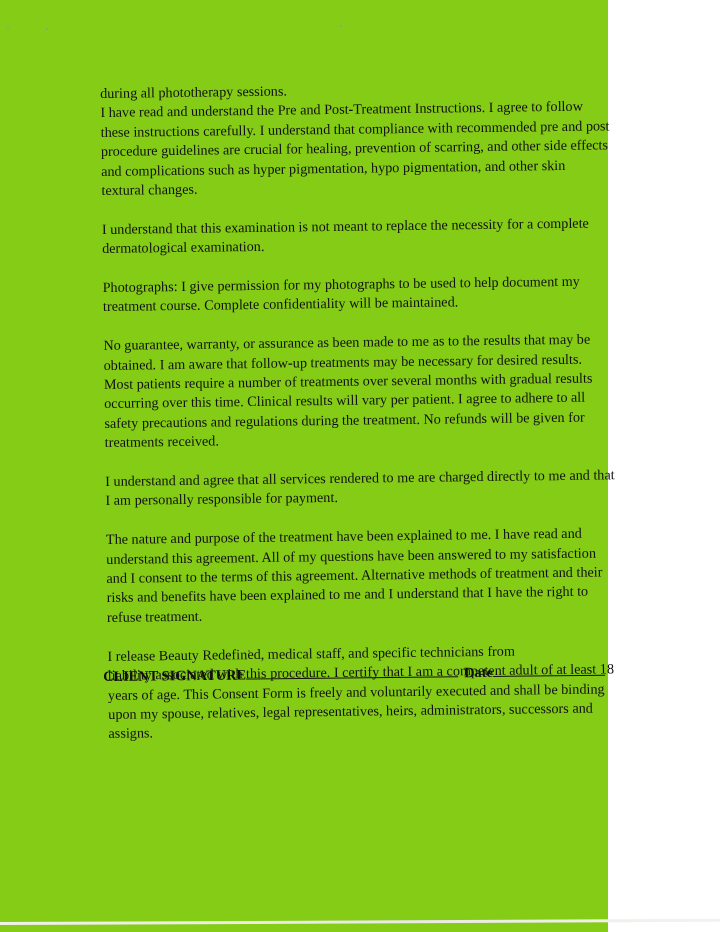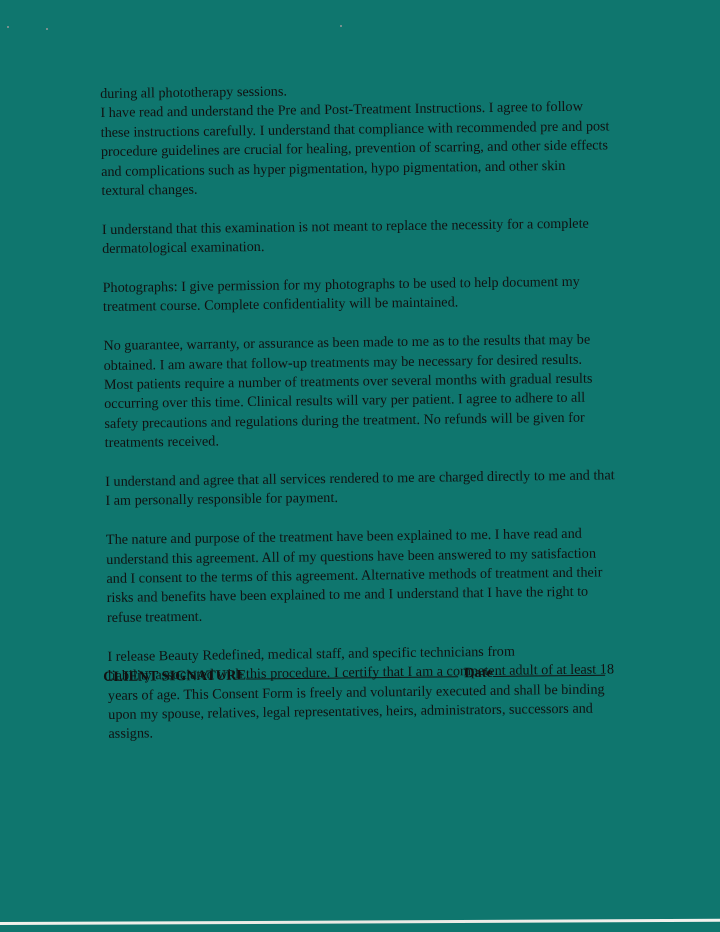--- a/index.html
+++ b/index.html
@@ -11,22 +11,22 @@
       width: 720px;
       height: 932px;
       position: relative;
       overflow: hidden;
       font-family: "Liberation Serif", "DejaVu Serif", serif;
       color: #111111;
     }
     .page {
       position: absolute;
       left: 0; top: 0;
-      width: 720px; height: 932px;
-      background: #0f766e;
+      width: 608px; height: 932px;
+      background: #84cc16;
     }
     .content {
       position: absolute;
       left: 100px;
       top: 84px;
       width: 512px;
       transform: rotate(-0.75deg);
       transform-origin: left top;
     }
     .para {

